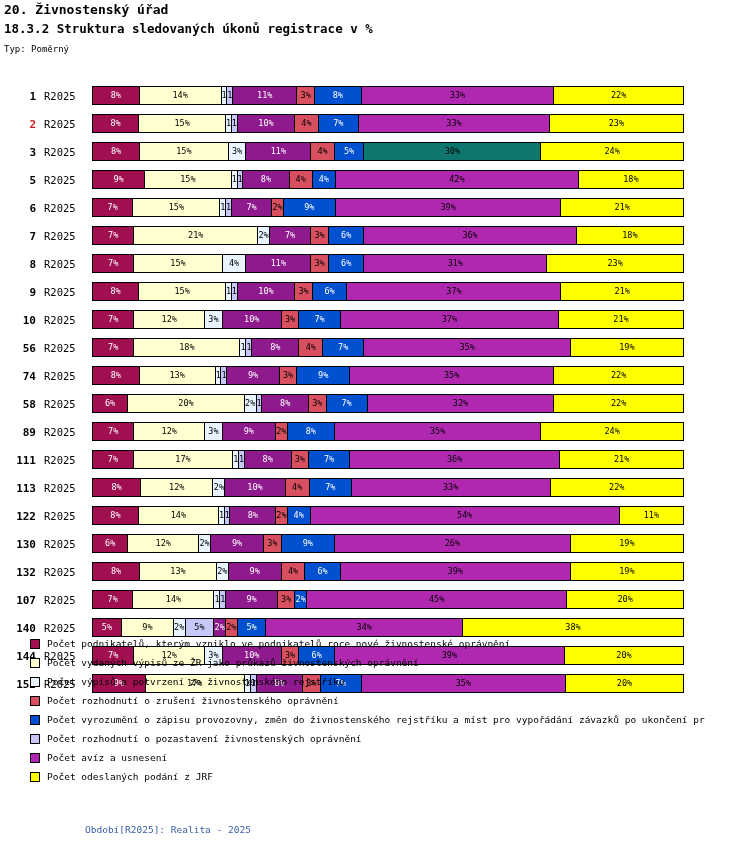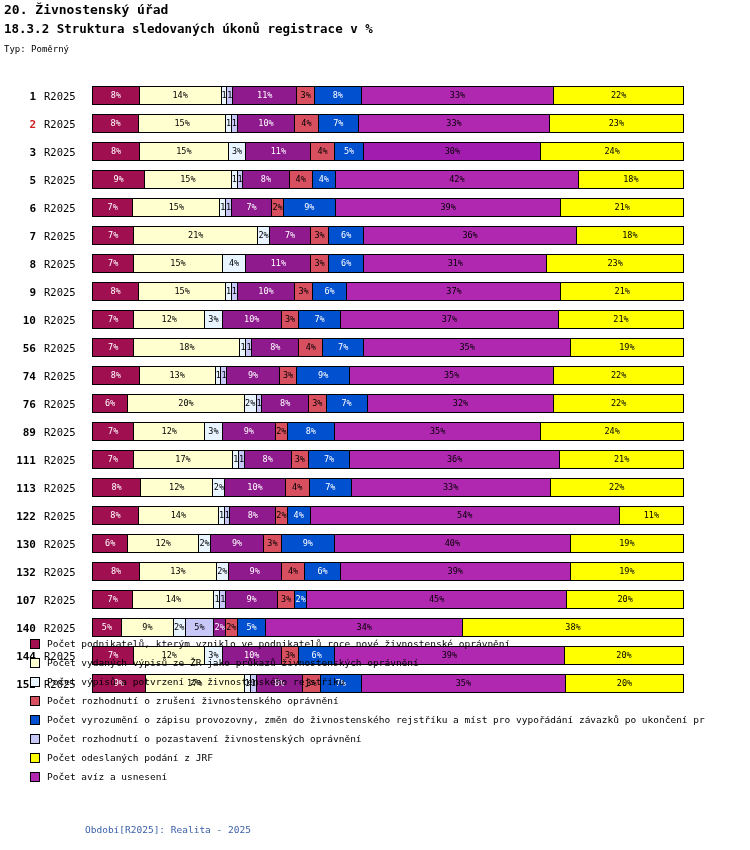--- a/index.html
+++ b/index.html
@@ -166,21 +166,21 @@
     <div class="row">
       <div class="rowlabel">3</div>
       <div class="rowperiod">R2025</div>
       <div class="bar">
         <div class="seg" style="width: 8%; background: rgb(160, 16, 80); color: rgb(255, 255, 255);">8%</div>
         <div class="seg" style="width: 15%; background: rgb(255, 255, 208); color: rgb(0, 0, 0);">15%</div>
         <div class="seg" style="width: 3%; background: rgb(232, 244, 255); color: rgb(0, 0, 0);">3%</div>
         <div class="seg" style="width: 11%; background: rgb(142, 26, 142); color: rgb(255, 255, 255);">11%</div>
         <div class="seg" style="width: 4%; background: rgb(216, 80, 96); color: rgb(0, 0, 0);">4%</div>
         <div class="seg" style="width: 5%; background: rgb(0, 80, 208); color: rgb(255, 255, 255);">5%</div>
-        <div class="seg" style="width: 30%; background: #a21caf; color: rgb(0, 0, 0);">30%</div>
+        <div class="seg" style="width: 30%; background: #0f766e; color: rgb(0, 0, 0);">30%</div>
         <div class="seg" style="width: 24%; background: rgb(255, 255, 0); color: rgb(0, 0, 0);">24%</div>
       </div>
     </div>
     <div class="row">
       <div class="rowlabel">5</div>
       <div class="rowperiod">R2025</div>
       <div class="bar">
         <div class="seg" style="width: 8.82353%; background: rgb(160, 16, 80); color: rgb(255, 255, 255);">9%</div>
         <div class="seg" style="width: 14.7059%; background: rgb(255, 255, 208); color: rgb(0, 0, 0);">15%</div>
         <div class="seg" style="width: 0.980392%; background: rgb(232, 244, 255); color: rgb(0, 0, 0);">1%</div>
@@ -288,21 +288,21 @@
         <div class="seg" style="width: 0.990099%; background: rgb(232, 244, 255); color: rgb(0, 0, 0);">1%</div>
         <div class="seg" style="width: 0.990099%; background: rgb(200, 200, 248); color: rgb(0, 0, 0);">1%</div>
         <div class="seg" style="width: 8.91089%; background: rgb(142, 26, 142); color: rgb(255, 255, 255);">9%</div>
         <div class="seg" style="width: 2.9703%; background: rgb(216, 80, 96); color: rgb(0, 0, 0);">3%</div>
         <div class="seg" style="width: 8.91089%; background: rgb(0, 80, 208); color: rgb(255, 255, 255);">9%</div>
         <div class="seg" style="width: 34.6535%; background: rgb(176, 40, 176); color: rgb(0, 0, 0);">35%</div>
         <div class="seg" style="width: 21.7822%; background: rgb(255, 255, 0); color: rgb(0, 0, 0);">22%</div>
       </div>
     </div>
     <div class="row">
-      <div class="rowlabel">76</div>
+      <div class="rowlabel">58</div>
       <div class="rowperiod">R2025</div>
       <div class="bar">
         <div class="seg" style="width: 5.94059%; background: rgb(160, 16, 80); color: rgb(255, 255, 255);">6%</div>
         <div class="seg" style="width: 19.802%; background: rgb(255, 255, 208); color: rgb(0, 0, 0);">20%</div>
         <div class="seg" style="width: 1.9802%; background: rgb(232, 244, 255); color: rgb(0, 0, 0);">2%</div>
         <div class="seg" style="width: 0.990099%; background: rgb(200, 200, 248); color: rgb(0, 0, 0);">1%</div>
         <div class="seg" style="width: 7.92079%; background: rgb(142, 26, 142); color: rgb(255, 255, 255);">8%</div>
         <div class="seg" style="width: 2.9703%; background: rgb(216, 80, 96); color: rgb(0, 0, 0);">3%</div>
         <div class="seg" style="width: 6.93069%; background: rgb(0, 80, 208); color: rgb(255, 255, 255);">7%</div>
         <div class="seg" style="width: 31.6832%; background: rgb(176, 40, 176); color: rgb(0, 0, 0);">32%</div>
@@ -370,21 +370,21 @@
     <div class="row">
       <div class="rowlabel">130</div>
       <div class="rowperiod">R2025</div>
       <div class="bar">
         <div class="seg" style="width: 6%; background: rgb(160, 16, 80); color: rgb(255, 255, 255);">6%</div>
         <div class="seg" style="width: 12%; background: rgb(255, 255, 208); color: rgb(0, 0, 0);">12%</div>
         <div class="seg" style="width: 2%; background: rgb(232, 244, 255); color: rgb(0, 0, 0);">2%</div>
         <div class="seg" style="width: 9%; background: rgb(142, 26, 142); color: rgb(255, 255, 255);">9%</div>
         <div class="seg" style="width: 3%; background: rgb(216, 80, 96); color: rgb(0, 0, 0);">3%</div>
         <div class="seg" style="width: 9%; background: rgb(0, 80, 208); color: rgb(255, 255, 255);">9%</div>
-        <div class="seg" style="width: 40%; background: rgb(176, 40, 176); color: rgb(0, 0, 0);">40%</div>
+        <div class="seg" style="width: 40%; background: rgb(176, 40, 176); color: rgb(0, 0, 0);">26%</div>
         <div class="seg" style="width: 19%; background: rgb(255, 255, 0); color: rgb(0, 0, 0);">19%</div>
       </div>
     </div>
     <div class="row">
       <div class="rowlabel">132</div>
       <div class="rowperiod">R2025</div>
       <div class="bar">
         <div class="seg" style="width: 8%; background: rgb(160, 16, 80); color: rgb(255, 255, 255);">8%</div>
         <div class="seg" style="width: 13%; background: rgb(255, 255, 208); color: rgb(0, 0, 0);">13%</div>
         <div class="seg" style="width: 2%; background: rgb(232, 244, 255); color: rgb(0, 0, 0);">2%</div>
@@ -475,22 +475,22 @@
     </div>
     <div class="legrow">
       <span class="swatch" style="background: rgb(0, 80, 208);"></span>
       <span class="legtext">Počet vyrozumění o zápisu provozovny, změn do živnostenského rejstříku a míst pro vypořádání závazků po ukončení pr</span>
     </div>
     <div class="legrow">
       <span class="swatch" style="background: rgb(200, 200, 248);"></span>
       <span class="legtext">Počet rozhodnutí o pozastavení živnostenských oprávnění</span>
     </div>
     <div class="legrow">
+      <span class="swatch" style="background: rgb(176, 40, 176);"></span>
+      <span class="legtext">Počet avíz a usnesení</span>
+    </div>
+    <div class="legrow">
       <span class="swatch" style="background: rgb(255, 255, 0);"></span>
       <span class="legtext">Počet odeslaných podání z JRF</span>
-    </div>
-    <div class="legrow">
-      <span class="swatch" style="background: rgb(176, 40, 176);"></span>
-      <span class="legtext">Počet avíz a usnesení</span>
     </div>
   </div>
 
 <div class="footer">Období[R2025]: Realita - 2025</div>
 
 </body></html>

